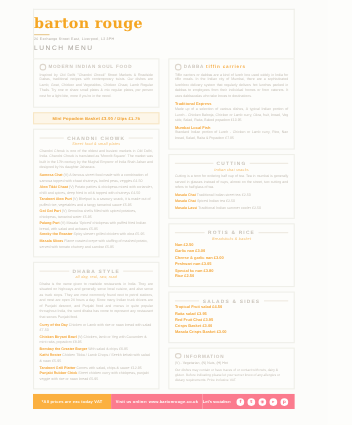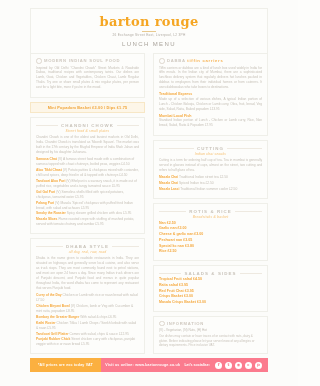--- a/index.html
+++ b/index.html
@@ -14,21 +14,21 @@
     position:absolute;inset:0;
     background:#fcfcfa;
   }
   
   .header{
     margin:8px 30px 0 30px;
     border:1px solid #efefe9;
     border-bottom:none;
     height:44px;
     display:flex;flex-direction:column;
-    align-items:center;justify-content:center;
+    align-items:flex-start;justify-content:center;
     background:#fdfdfb;
   }
   .brand{
     font-family:"DejaVu Serif",serif;
     font-size:13px;
     font-weight:700;
     letter-spacing:.3px;
     color:#f5a623;
     line-height:1;
   }

